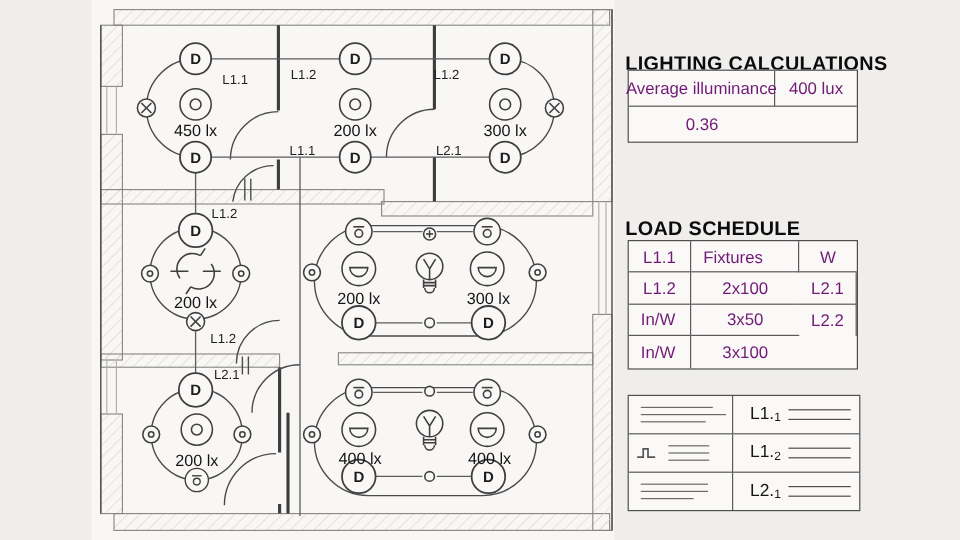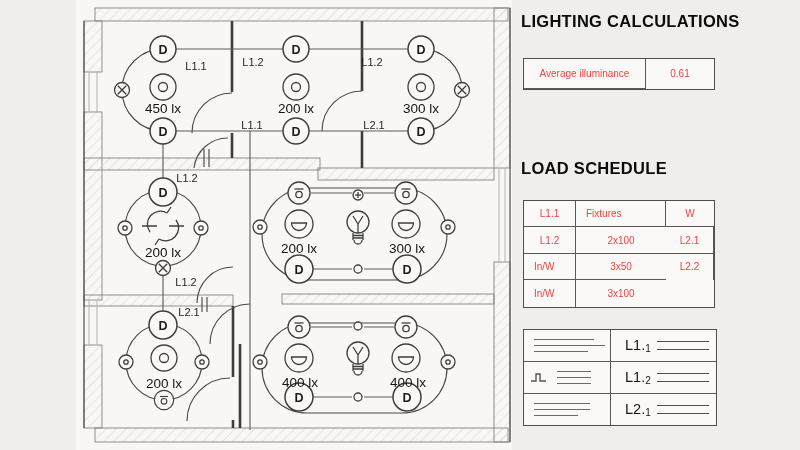--- a/index.html
+++ b/index.html
@@ -18,21 +18,21 @@
   .win{stroke:#b3b2ae;stroke-width:1;fill:none}
   .glyph{stroke:#3f3f3f;stroke-width:1.3;fill:none}
   .glyph circle{fill:#f9f8f6}
   .fx circle{fill:#f9f8f6;stroke:#3f3f3f;stroke-width:1.5}
   .dt{font-size:12.5px;font-weight:bold;fill:#1c1c1c;text-anchor:middle}
   .lux{font-size:13.5px;fill:#141414;text-anchor:middle}
   .circ{font-size:11px;fill:#1f1f1f;text-anchor:middle}
   
   .ttl{position:absolute;margin:0;font-size:16.5px;font-weight:bold;color:#0c0c0c;letter-spacing:.3px;white-space:nowrap}
   .tbl{position:absolute;background:#faf9f7;border:1.4px solid #4e4e4e;display:grid}
-  .cell{display:flex;align-items:center;justify-content:center;font-size:10px;color:#ef4444;
+  .cell{display:flex;align-items:center;justify-content:center;font-size:14px;color:#701a75;
         border-right:1px solid #5a5a5a;border-bottom:1px solid #5a5a5a;white-space:nowrap}
   .cell.last-col{border-right:none}
   .cell.last-row{border-bottom:none}
   .cell.left{justify-content:flex-start;padding-left:10px}
   #t1{left:523px;top:58px;width:190px;grid-template-columns:122px 1fr;grid-auto-rows:29.6px}
   #t2{left:523px;top:200px;width:190px;grid-template-columns:52px 90px 1fr;grid-auto-rows:26.4px}
   #legend{left:523px;top:329px;width:192px;grid-template-columns:87px 1fr;grid-auto-rows:31.8px}
   .lcell{display:flex;align-items:center;border-right:1px solid #5a5a5a;border-bottom:1px solid #5a5a5a;padding:0 6px}
   .lcell.rt{border-right:none}
   .lcell.lr{border-bottom:none}
@@ -238,28 +238,29 @@
     <text class="circ" x="253" y="66">L1.2</text>
     <text class="circ" x="372" y="66">L1.2</text>
     <text class="circ" x="252" y="129">L1.1</text>
     <text class="circ" x="374" y="129">L2.1</text>
     <text class="circ" x="187" y="182">L1.2</text>
     <text class="circ" x="186" y="286">L1.2</text>
     <text class="circ" x="189" y="316">L2.1</text>
   </g>
 </svg>
 
-<h1 class="ttl" style="left:521px;top:12px">LIGHTING CALCULATIONS</h1>
+<h1 class="ttl" style="left:521px;top:44px">LIGHTING CALCULATIONS</h1>
 
 <div class="tbl" id="t1">
   <div class="cell">Average illuminance</div>
-  <div class="cell last-col last-row">0.61</div>
+  <div class="cell last-col">400 lux</div>
+  <div class="cell last-col last-row">0.36</div>
 </div>
 
-<h1 class="ttl" style="left:521px;top:159px">LOAD SCHEDULE</h1>
+<h1 class="ttl" style="left:521px;top:182px">LOAD SCHEDULE</h1>
 
 <div class="tbl" id="t2">
   <div class="cell">L1.1</div>
   <div class="cell left">Fixtures</div>
   <div class="cell last-col">W</div>
 
   <div class="cell">L1.2</div>
   <div class="cell last-col">2x100</div>
 
   <div class="cell">L2.1</div>

